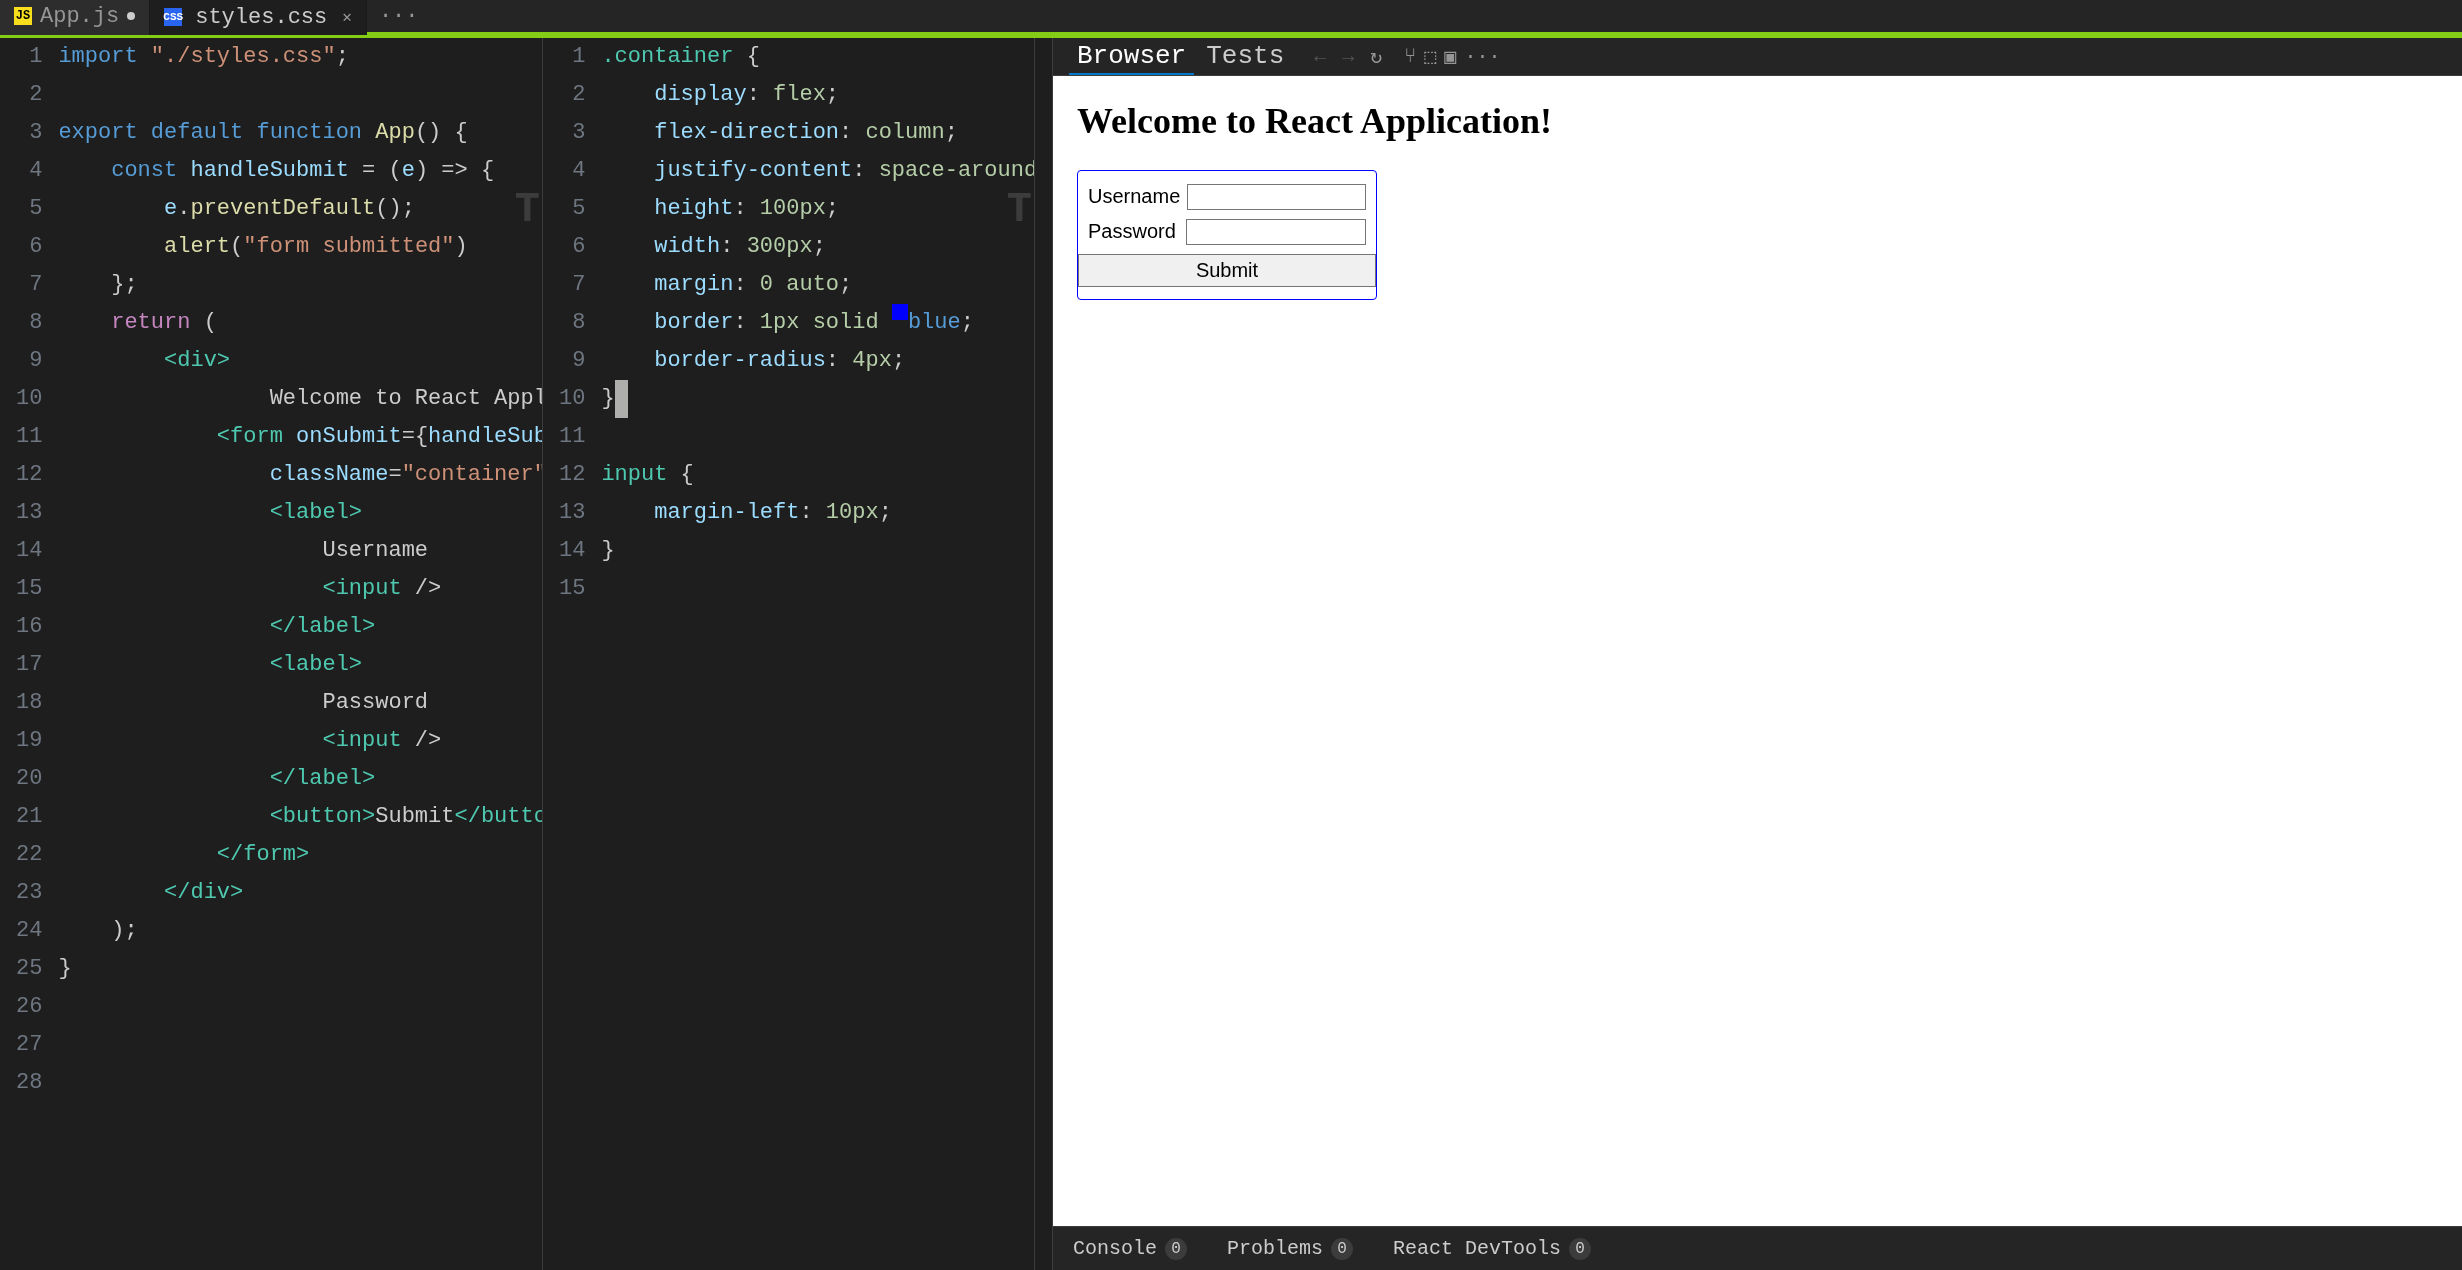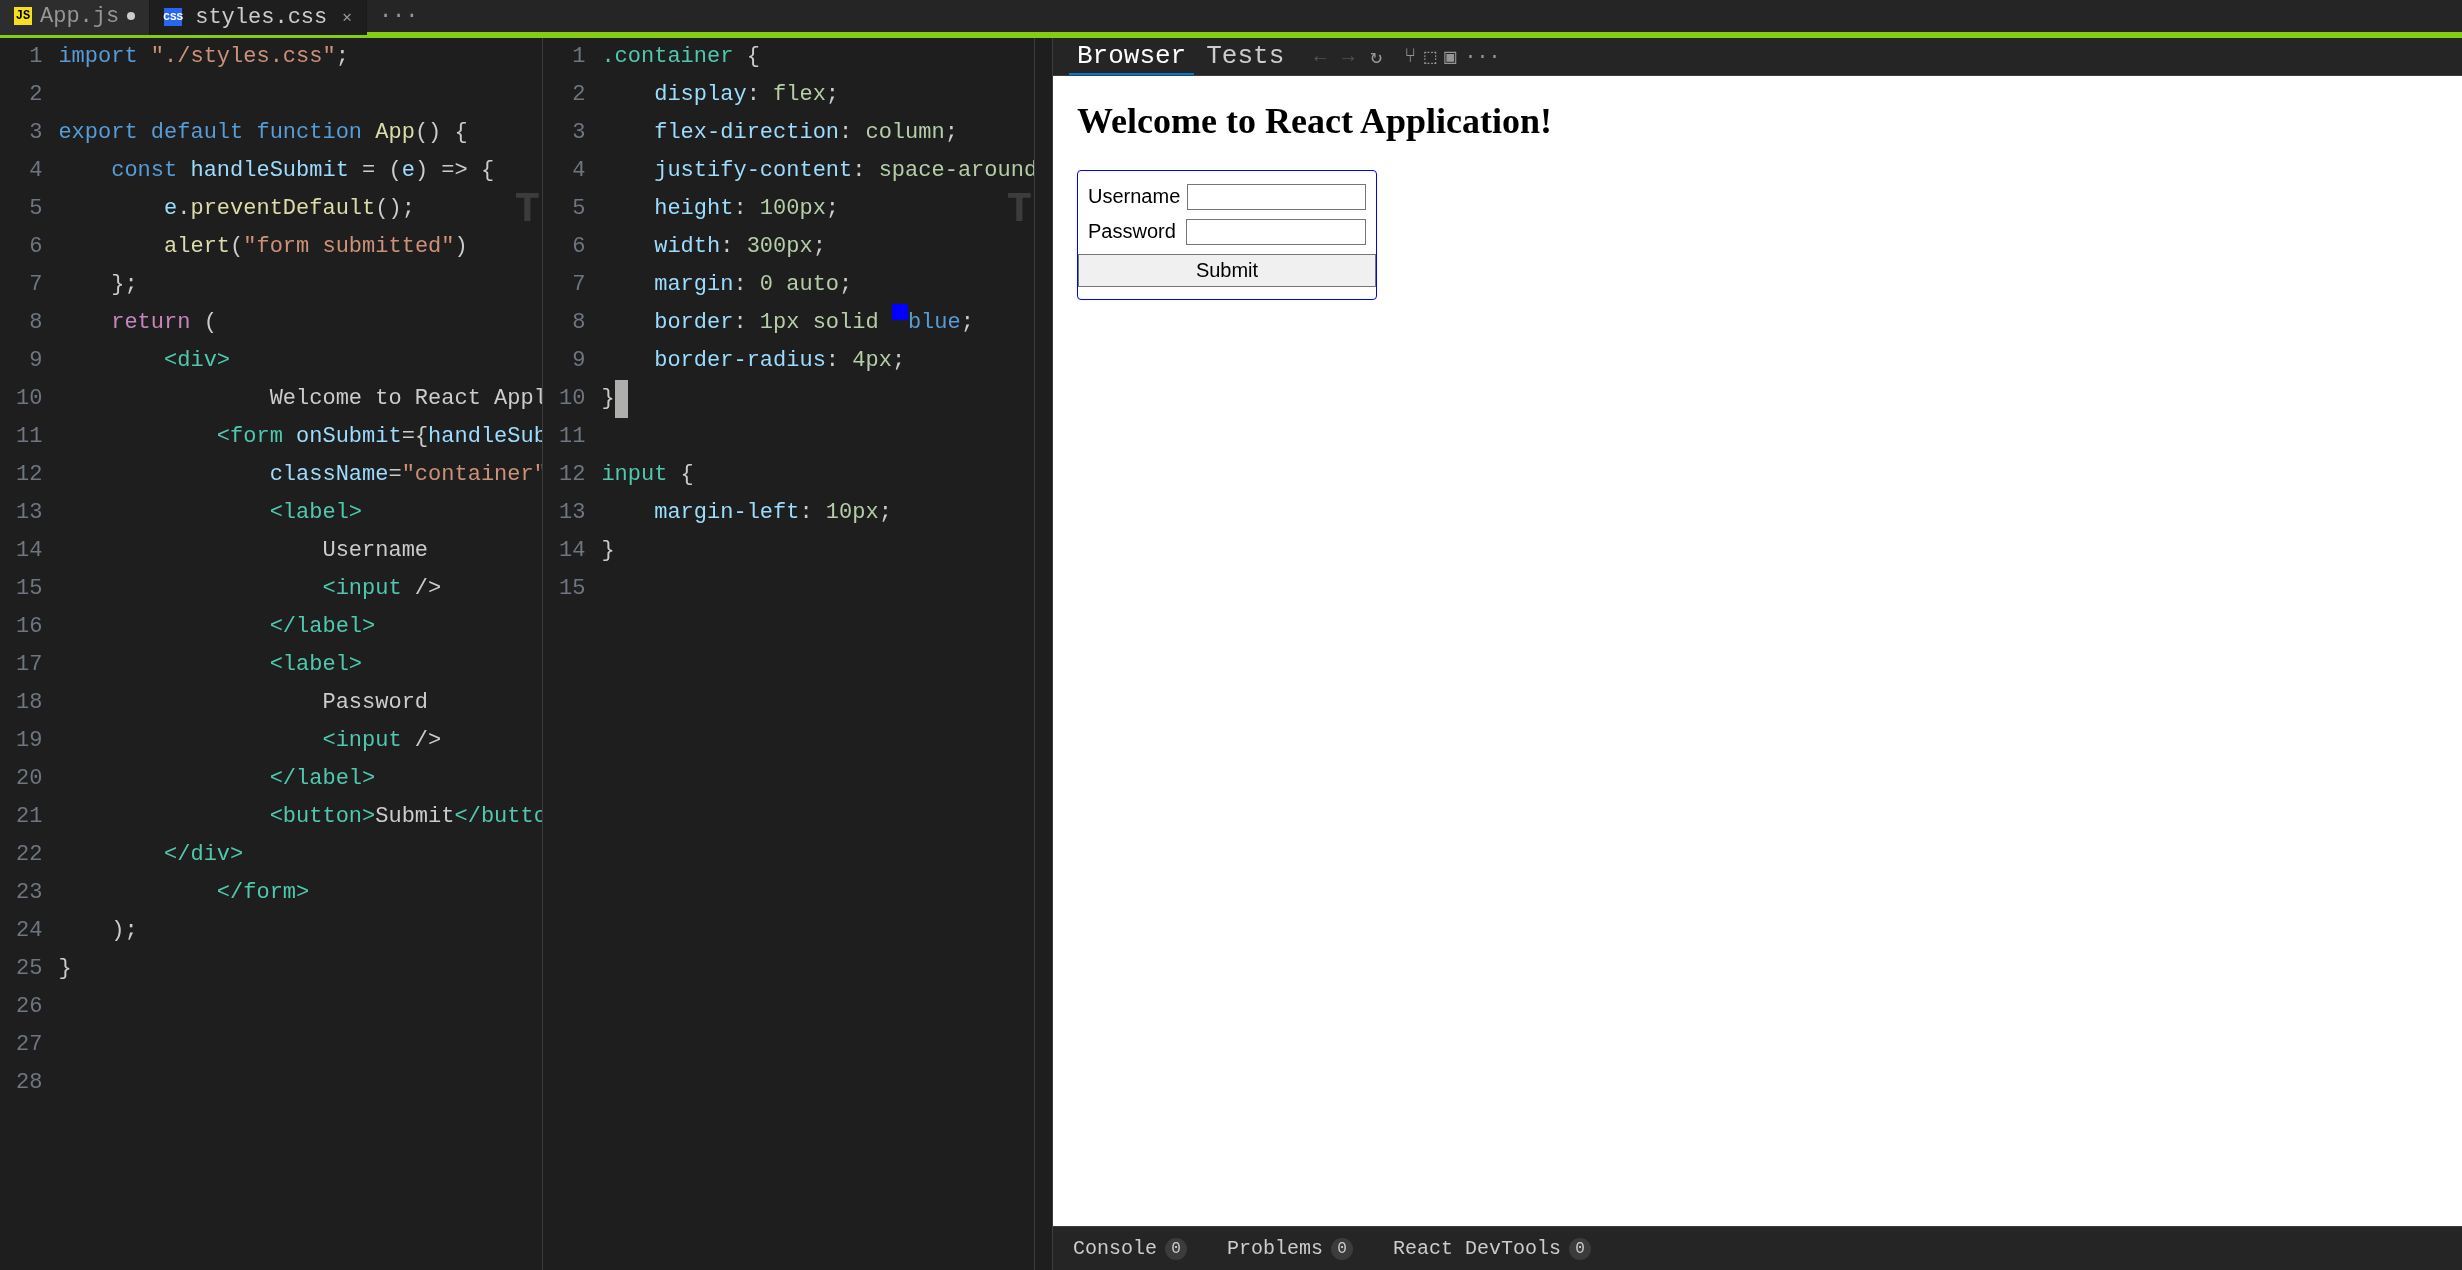--- a/index.html
+++ b/index.html
@@ -361,22 +361,22 @@
           <div class="code-line"><span class="plain">                </span><span class="attr">className</span><span class="plain">=</span><span class="str">"container"</span></div>
           <div class="code-line"><span class="plain">                </span><span class="tag">&lt;label&gt;</span></div>
           <div class="code-line"><span class="plain">                    Username</span></div>
           <div class="code-line"><span class="plain">                    </span><span class="tag">&lt;input</span><span class="plain"> /&gt;</span></div>
           <div class="code-line"><span class="plain">                </span><span class="tag">&lt;/label&gt;</span></div>
           <div class="code-line"><span class="plain">                </span><span class="tag">&lt;label&gt;</span></div>
           <div class="code-line"><span class="plain">                    Password</span></div>
           <div class="code-line"><span class="plain">                    </span><span class="tag">&lt;input</span><span class="plain"> /&gt;</span></div>
           <div class="code-line"><span class="plain">                </span><span class="tag">&lt;/label&gt;</span></div>
           <div class="code-line"><span class="plain">                </span><span class="tag">&lt;button&gt;</span><span class="plain">Submit</span><span class="tag">&lt;/button&gt;</span></div>
+          <div class="code-line"><span class="plain">            </span><span class="tag">&lt;/form&gt;</span></div>
           <div class="code-line"><span class="plain">        </span><span class="tag">&lt;/div&gt;</span></div>
-          <div class="code-line"><span class="plain">            </span><span class="tag">&lt;/form&gt;</span></div>
           <div class="code-line"><span class="plain">    );</span></div>
           <div class="code-line"><span class="plain">}</span></div>
           <div class="code-line"></div>
         </div>
     </div>
     <div style="position:absolute;right:2px;top:148px;font-size:42px;font-weight:bold;color:rgba(200,200,200,0.18);pointer-events:none;">T</div>
   </div>
 
   <div class="editor-wrapper" style="flex: 0 0 492px; display:flex; flex-direction:column; border-right:1px solid #3c3c3c; overflow:hidden; position:relative;">
     <div class="code-area">

